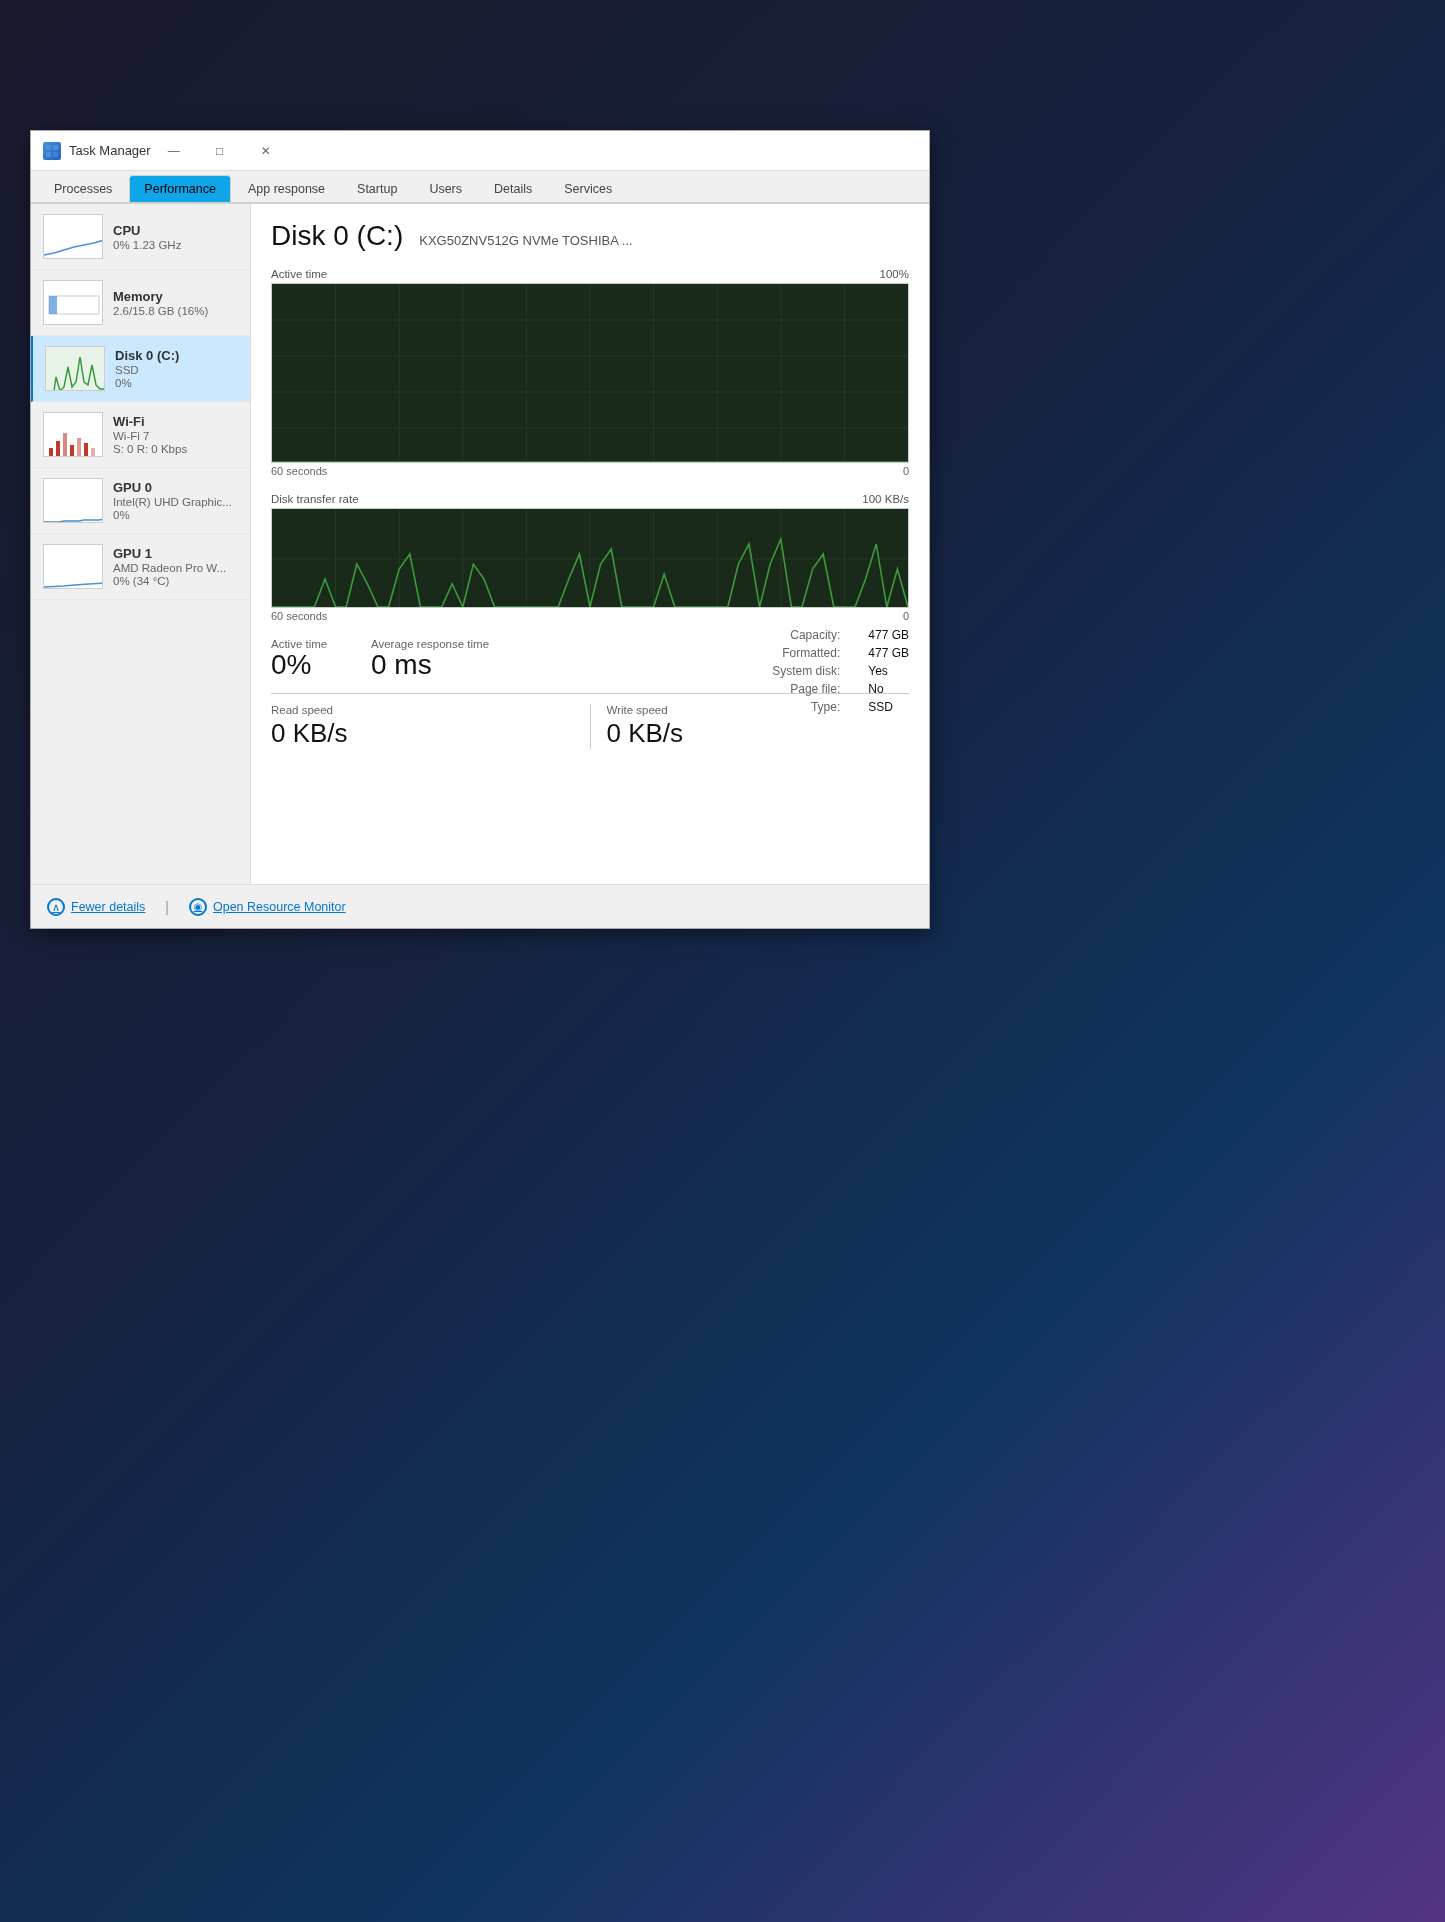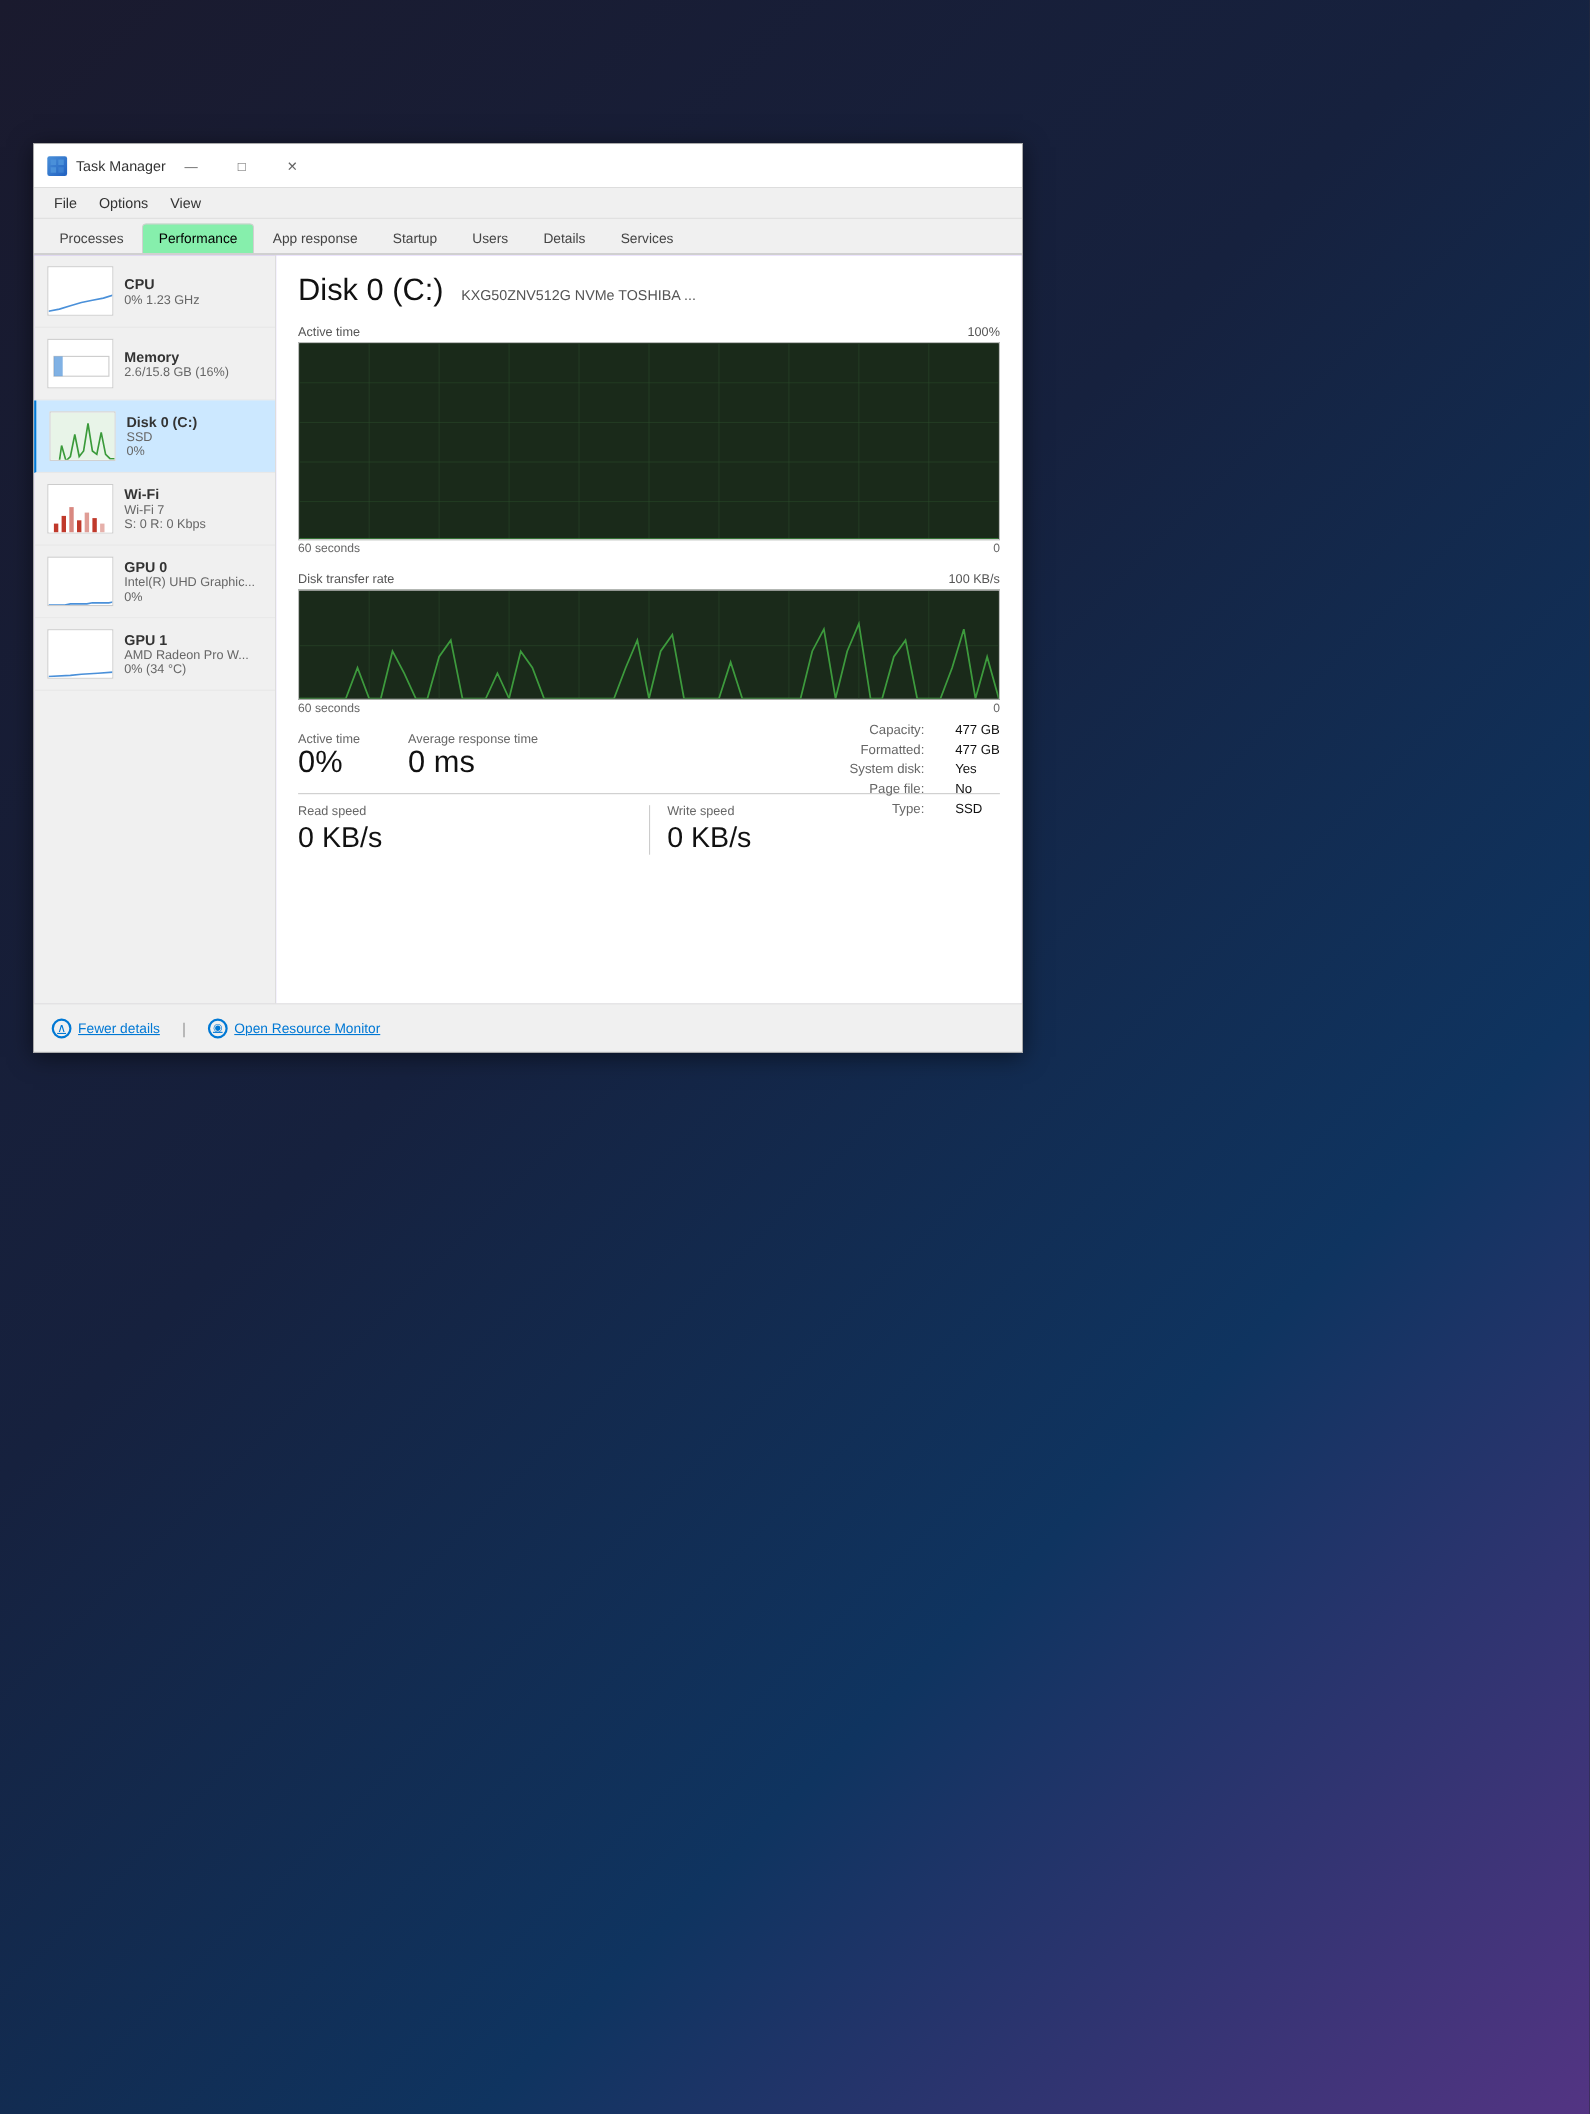--- a/index.html
+++ b/index.html
@@ -98,21 +98,21 @@
       font-size: 12.5px;
       color: #444;
       cursor: pointer;
       border: 1px solid transparent;
       border-bottom: none;
       border-radius: 4px 4px 0 0;
       background: transparent;
       margin-right: 2px;
     }
     .tab.active {
-      background: #86efac;
+      background: #0ea5e9;
       border-color: #d0d0d0;
       color: #000;
       font-weight: 500;
     }
 
     
     .main-content {
       display: flex;
       background: #8b5cf6;
       height: 680px;
@@ -325,25 +325,20 @@
       </div>
       <span class="title-bar-title">Task Manager</span>
     </div>
     <div class="title-bar-controls">
       <button class="title-bar-btn">—</button>
       <button class="title-bar-btn">□</button>
       <button class="title-bar-btn close">✕</button>
     </div>
   </div>
 
-  <div class="menu-bar">
-    <span class="menu-item">File</span>
-    <span class="menu-item">Options</span>
-    <span class="menu-item">View</span>
-  </div>
 
   <div class="tabs-bar">
     <div class="tab">Processes</div>
     <div class="tab active">Performance</div>
     <div class="tab">App response</div>
     <div class="tab">Startup</div>
     <div class="tab">Users</div>
     <div class="tab">Details</div>
     <div class="tab">Services</div>
   </div>

